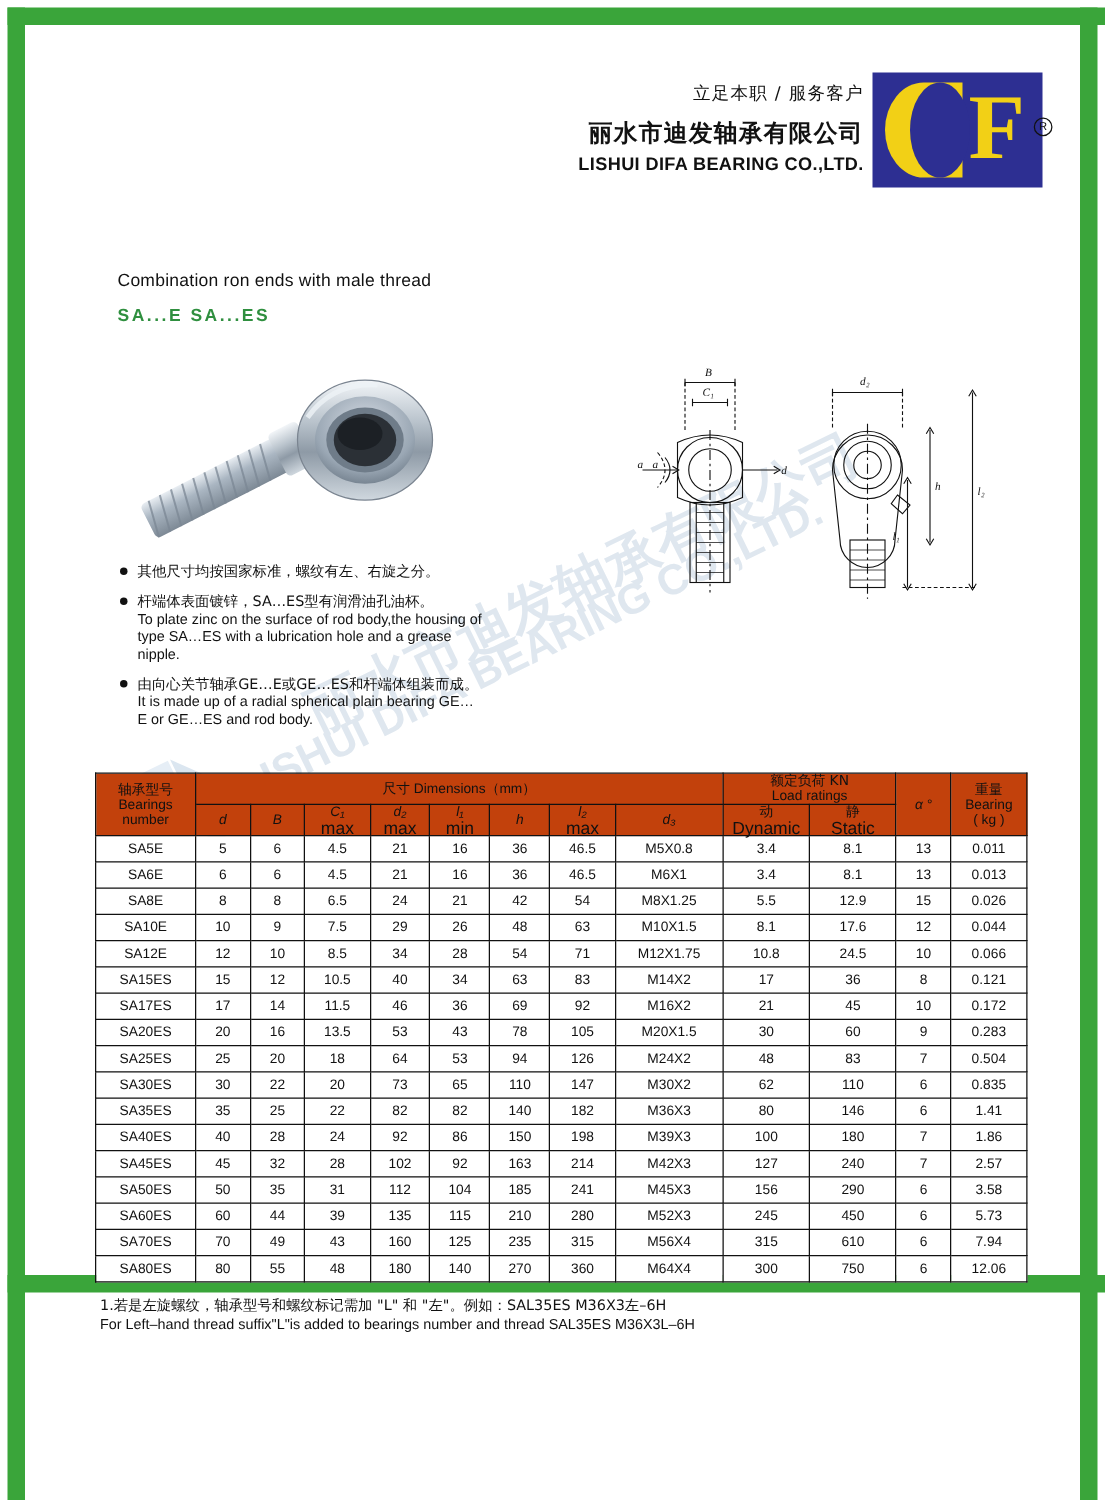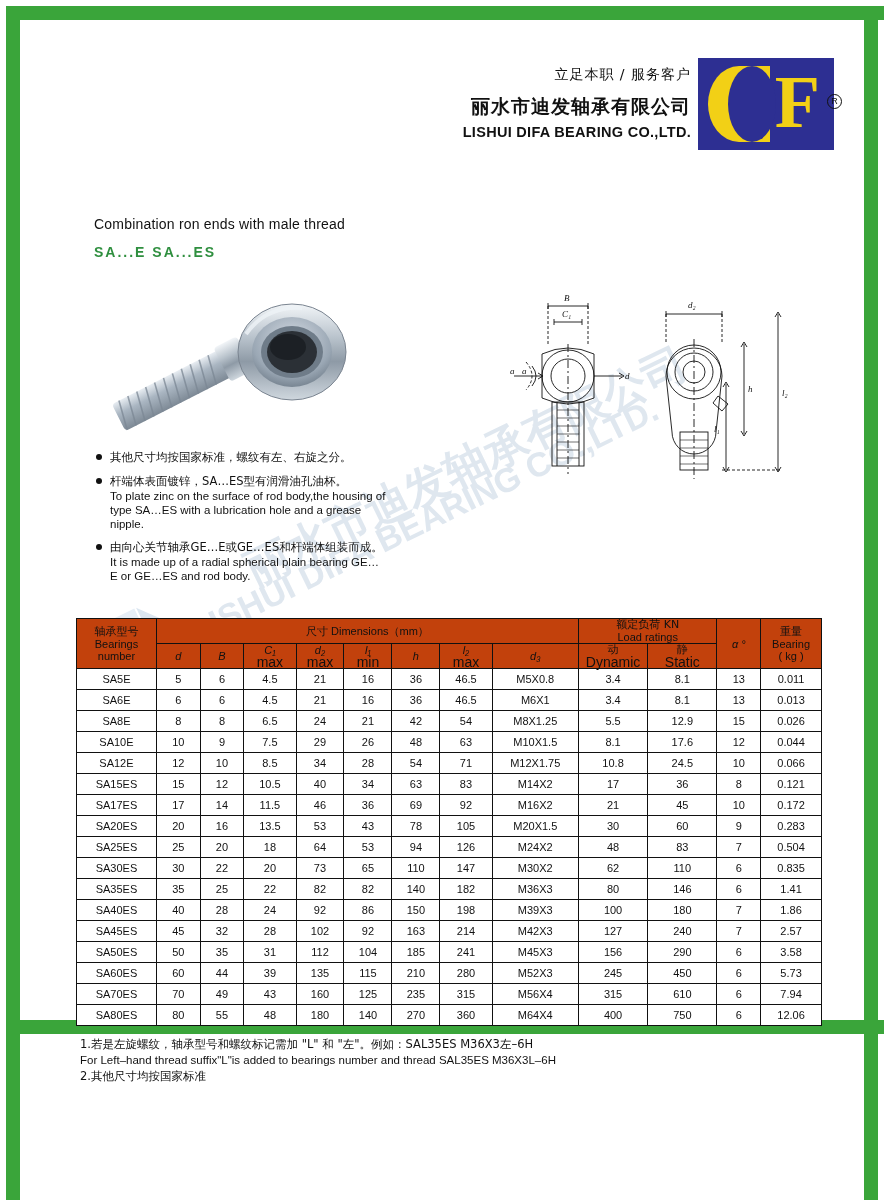--- a/index.html
+++ b/index.html
@@ -640,28 +640,27 @@
           <tr>
             <td class="model">SA80ES</td>
             <td>80</td>
             <td>55</td>
             <td>48</td>
             <td>180</td>
             <td>140</td>
             <td>270</td>
             <td>360</td>
             <td>M64X4</td>
-            <td>400</td>
+            <td>300</td>
             <td>750</td>
             <td>6</td>
             <td>12.06</td>
           </tr>
         </tbody>
     </table>
   </div>
 
   <div class="footnotes">
     <div class="fn cn">1.若是左旋螺纹，轴承型号和螺纹标记需加 "L" 和 "左"。例如：SAL35ES  M36X3左–6H</div>
     <div class="fn">For Left–hand thread suffix"L"is added to bearings number and thread SAL35ES  M36X3L–6H</div>
-    <div class="fn cn">2.其他尺寸均按国家标准</div>
   </div>
 
 </div>
 
 </body></html>

